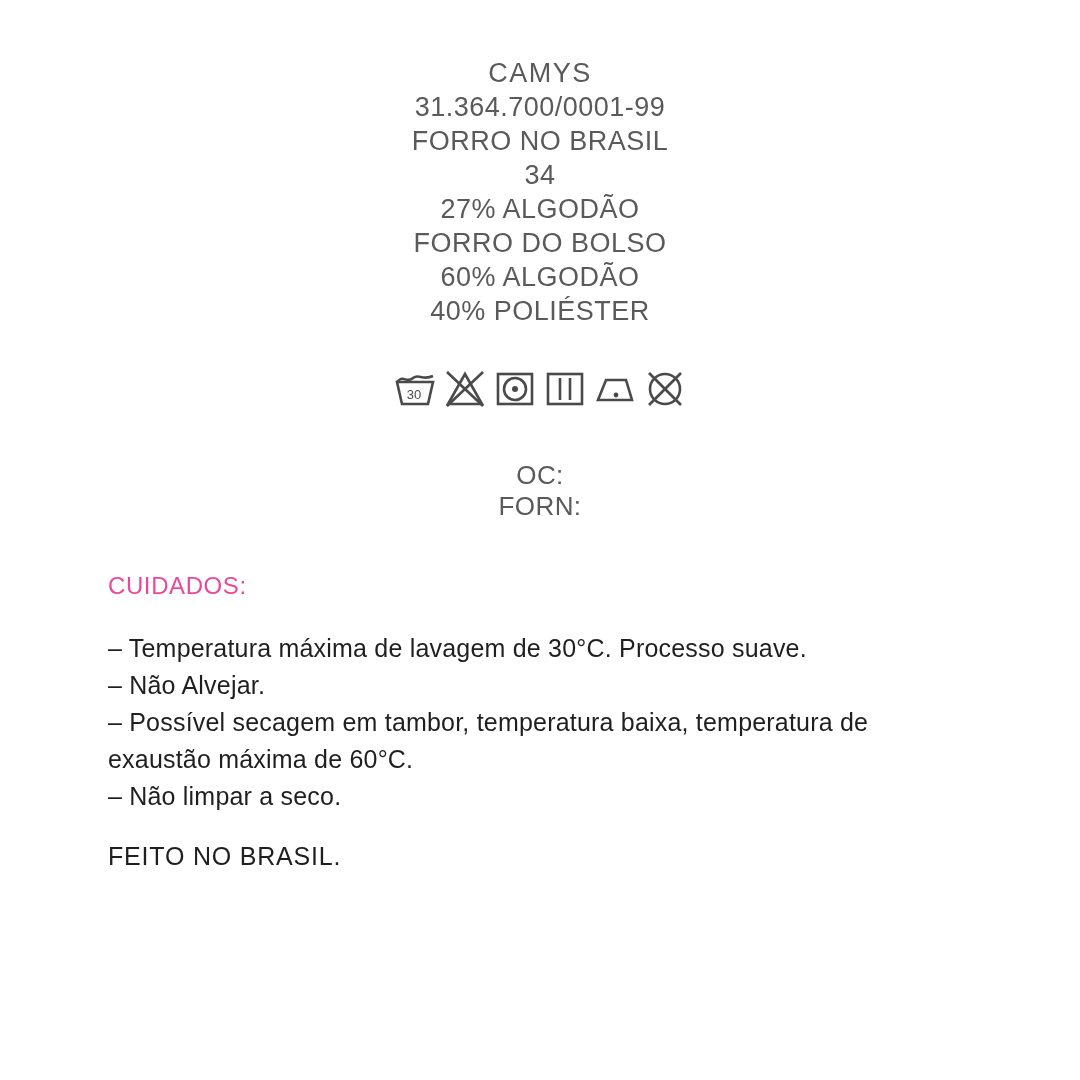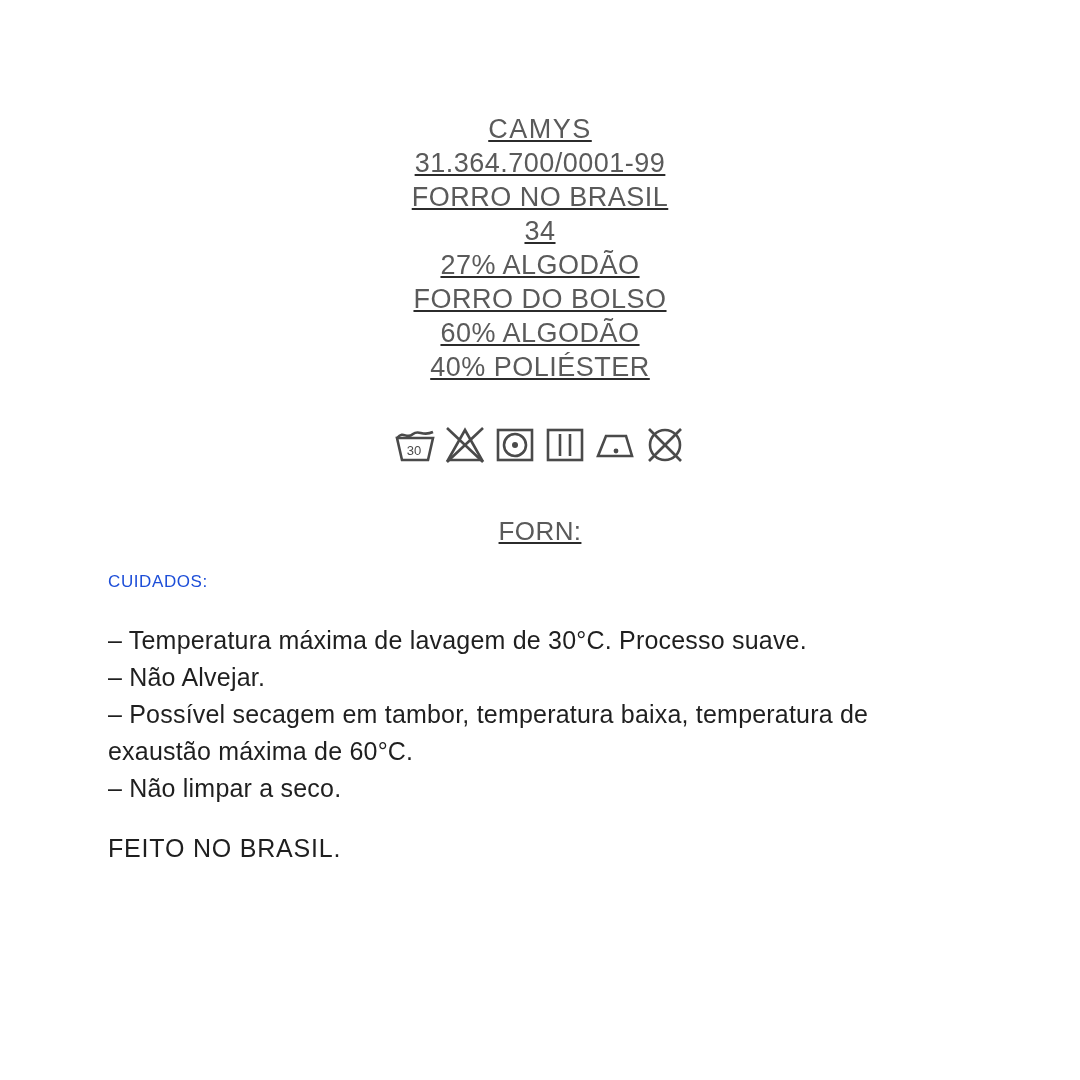--- a/index.html
+++ b/index.html
@@ -13,23 +13,22 @@
     font-family: "Liberation Sans", sans-serif;
     color: #2b2b2b;
     position: relative;
     overflow: hidden;
   }
 
   
   .label-block {
     width: 100%;
     text-align: center;
-    padding-top: 112px;
+    padding-top: 56px;
     box-sizing: border-box;
-    text-decoration: underline;
   }
   .label-line {
     font-family: "Liberation Sans", sans-serif;
     font-size: 27px;
     line-height: 34px;
     letter-spacing: 0.5px;
     color: #5a5a5a;
     white-space: pre;
   }
   .label-line.brand { letter-spacing: 1.5px; }
@@ -60,23 +59,23 @@
   }
 
   
   .care-text {
     position: absolute;
     left: 108px;
     right: 108px;
     top: 572px;
   }
   .care-heading {
-    font-size: 17px;
+    font-size: 24px;
     letter-spacing: 0.6px;
-    color: #1d4ed8;
+    color: #ec4899;
     margin-bottom: 30px;
   }
   .care-item {
     font-size: 25px;
     line-height: 37px;
     color: #1f1f1f;
     letter-spacing: 0.2px;
   }
   .care-footer {
     margin-top: 27px;
@@ -142,20 +141,21 @@
     <span>
       <svg width="46" height="46" viewBox="0 0 46 46" aria-hidden="true">
         <circle cx="23" cy="23" r="15" fill="none" stroke="#4a4a4a" stroke-width="2.6"></circle>
         <line x1="7" y1="7" x2="39" y2="39" stroke="#4a4a4a" stroke-width="2.6"></line>
         <line x1="39" y1="7" x2="7" y2="39" stroke="#4a4a4a" stroke-width="2.6"></line>
       </svg>
     </span>
   </div>
 
   <div class="oc-block">
+    <div class="oc-line">OC:</div>
     <div class="oc-line">FORN:</div>
   </div>
 </div>
 
 <div class="care-text">
   <div class="care-heading">CUIDADOS:</div>
   <div class="care-item">– Temperatura máxima de lavagem de 30°C. Processo suave.</div>
   <div class="care-item">– Não Alvejar.</div>
   <div class="care-item">– Possível secagem em tambor, temperatura baixa, temperatura de exaustão máxima de 60°C.</div>
   <div class="care-item">– Não limpar a seco.</div>

